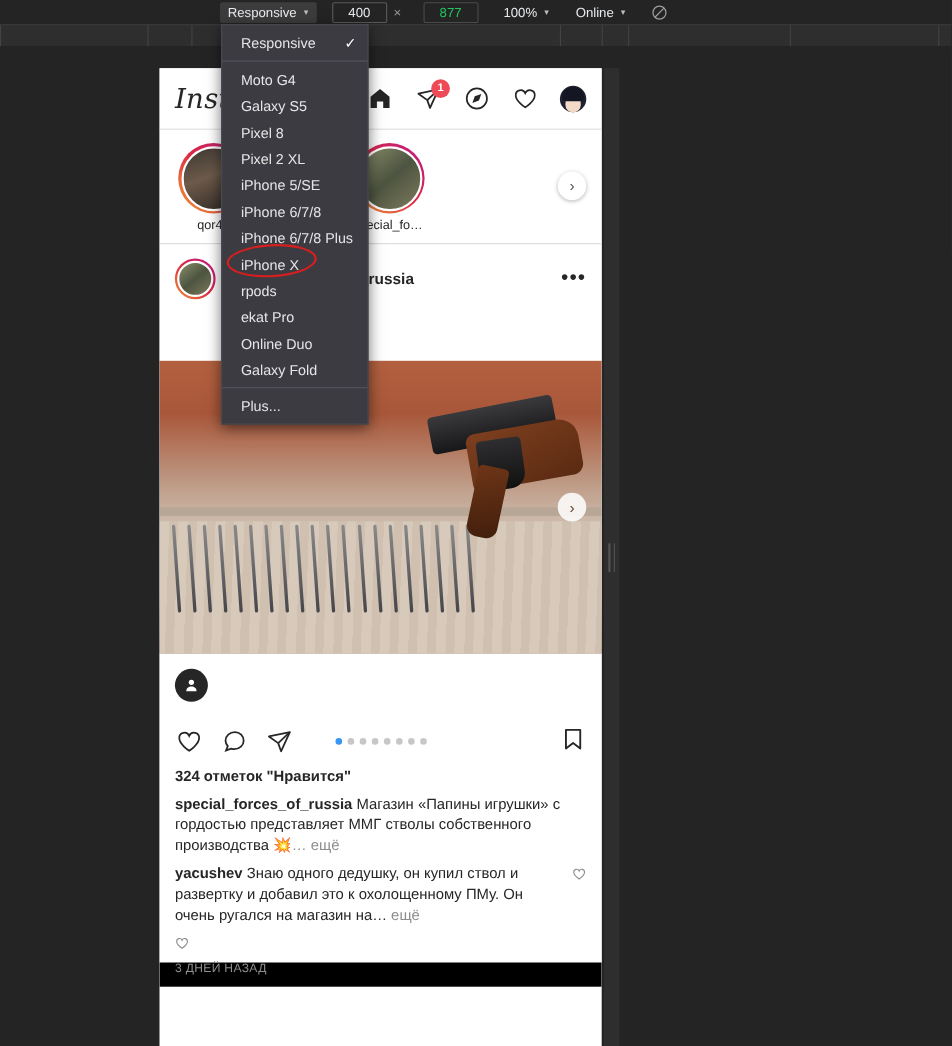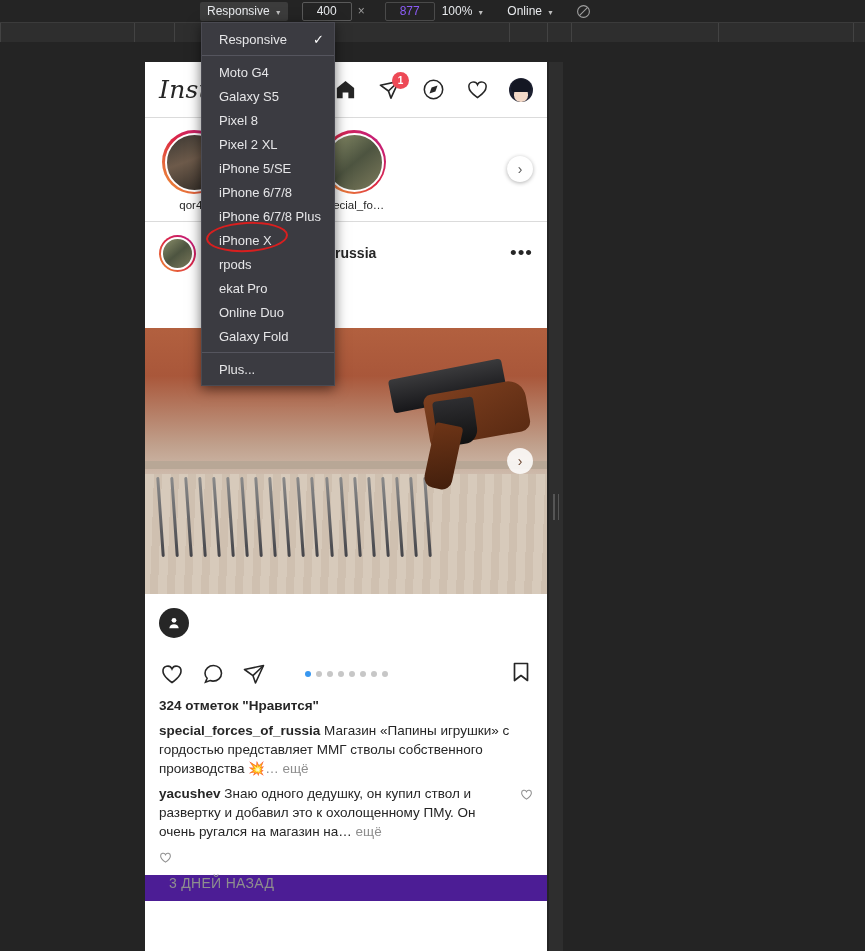--- a/index.html
+++ b/index.html
@@ -28,23 +28,23 @@
   }
   .dt-select.flat { background: transparent; }
   .caret { font-size: 7px; line-height: 1; color: #bdbdbd; transform: translateY(1px); }
   .dim-input {
     width: 50px; height: 19px; margin-left: 14px;
     background: #242424; border: 1px solid #5a5a5a; border-radius: 2px;
     color: #e8eaed; font-size: 12px; text-align: center;
     font-family: "Liberation Sans", sans-serif;
     line-height: 17px;
   }
-  .dim-input.disabled { color: #8b5cf6; border-color: #4a4a4a; }
+  .dim-input.disabled { color: #22c55e; border-color: #4a4a4a; }
   .dim-x { margin: 0 6px; color: #9e9e9e; font-size: 12px; }
-  .zoom-sel { }
+  .zoom-sel { margin-left: 16px; }
   .online-sel { margin-left: 10px; }
   .throttle-icon {
     margin-left: 16px; width: 15px; height: 15px;
     display: inline-flex; align-items: center; justify-content: center;
   }
 
   
   .ruler {
     position: absolute; top: 22px; left: 0; width: 865px; height: 20px;
     background: #2e2e2e;
@@ -229,21 +229,21 @@
   .act-right { margin-left: auto; }
 
   .likes { padding: 2px 14px 4px; font-size: 13.5px; font-weight: bold; color: #262626; background:#fff; }
   .caption-wrap { padding: 4px 14px 0; background:#fff; font-size: 13.5px; color: #262626; line-height: 19px; }
   .uname { font-weight: bold; }
   .more-lnk { color: #8e8e8e; }
   .comments { padding: 6px 14px 0; background:#fff; }
   .cmt { display: flex; align-items: flex-start; font-size: 13.5px; color:#262626; line-height: 19px; padding-bottom: 6px; }
   .cmt-text { flex: 1; padding-right: 10px; }
   .cmt-heart { flex: 0 0 auto; padding-top: 3px; }
-  .timeago { padding: 0 24px 10px; font-size: 14px; color:#8e8e8e; letter-spacing:.3px; text-transform: uppercase; background:#4c1d95; }
+  .timeago { padding: 0 14px 10px; font-size: 11px; color:#8e8e8e; letter-spacing:.3px; text-transform: uppercase; background:#000000; }
 
   
   .dd-menu {
     position: absolute; left: 201px; top: 22px; width: 134px;
     background: #3b3b41; border: 1px solid #4a4a52;
     box-shadow: 0 3px 12px rgba(0,0,0,.55);
     padding: 4px 0 4px; z-index: 50;
     font-size: 13px; color: #e6e6e8;
   }
   .dd-item {

